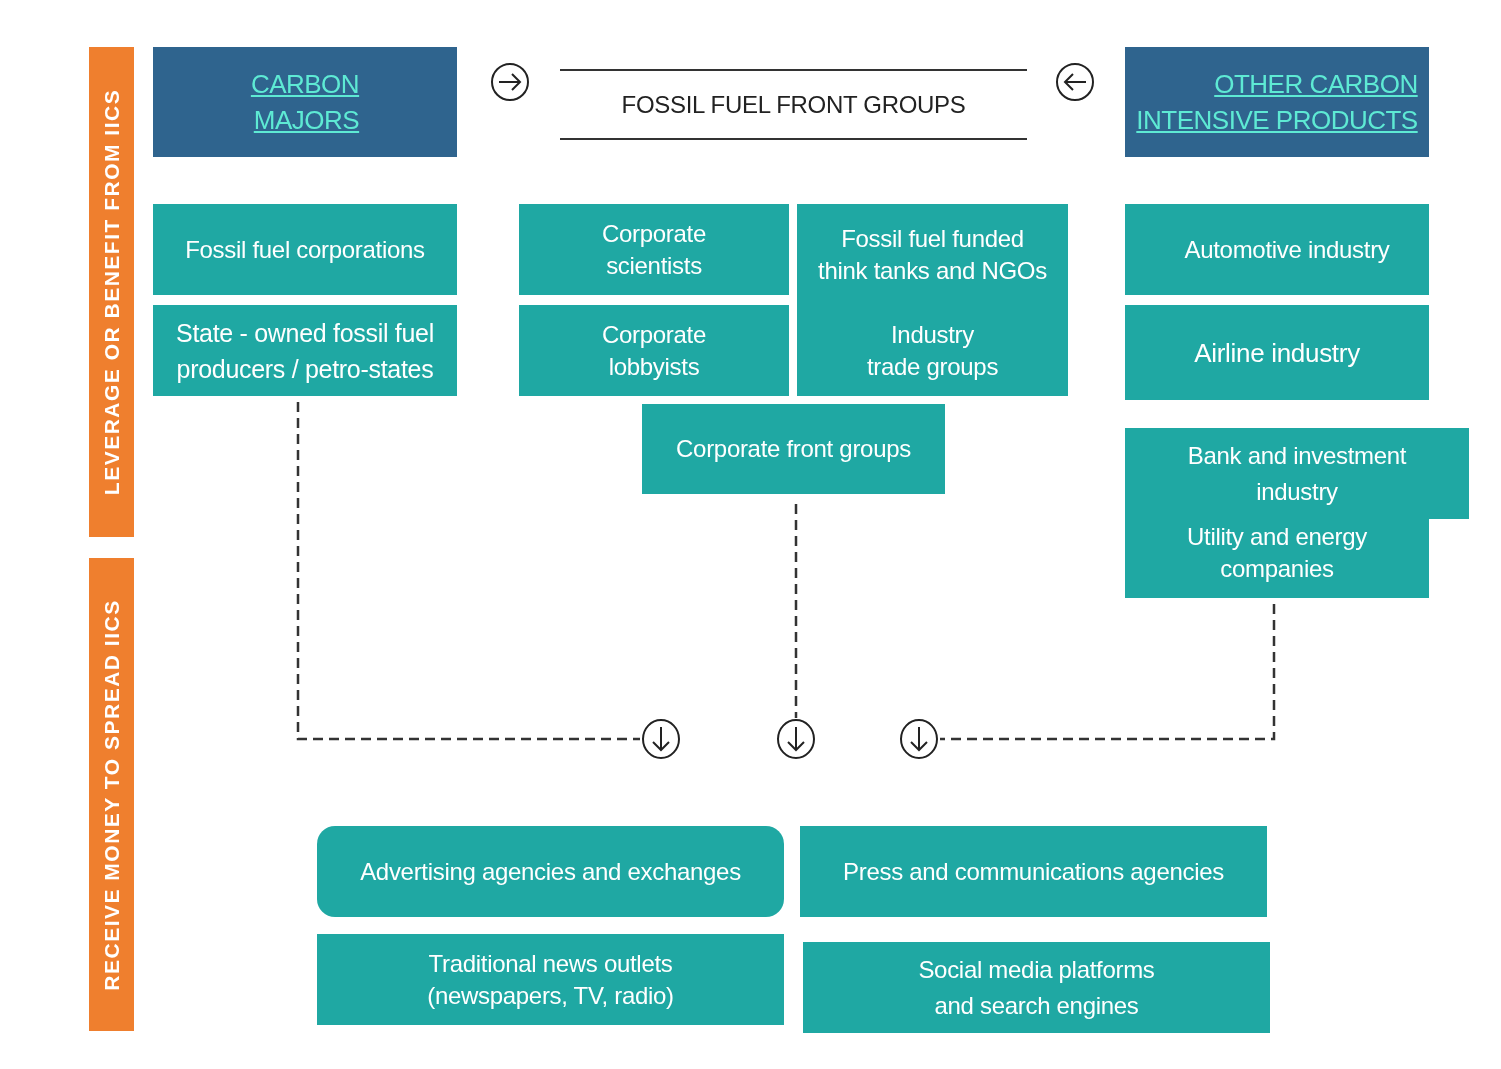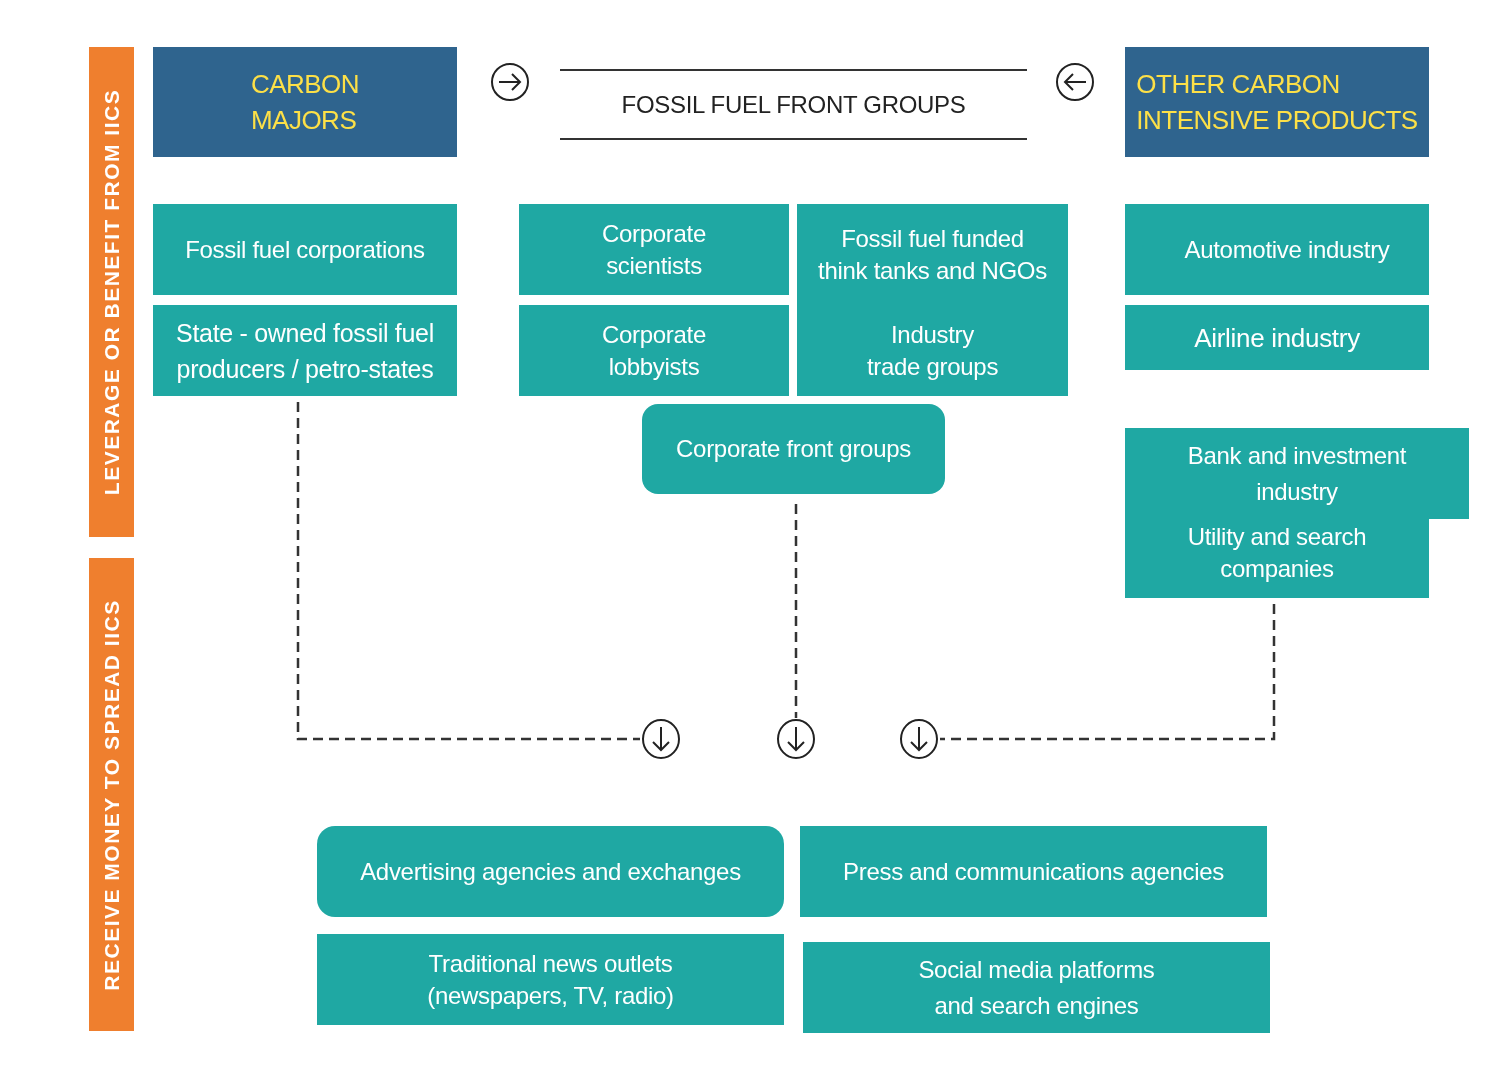--- a/index.html
+++ b/index.html
@@ -2,22 +2,22 @@
 <html><head>
 <meta charset="utf-8">
 <style>
   html, body { margin:0; padding:0; background:#ffffff; }
   body { width:1501px; height:1069px; position:relative; overflow:hidden;
          font-family:"Liberation Sans", sans-serif; }
   .abs { position:absolute; box-sizing:border-box; }
   .side { background:#ef7f2e; color:#fff; font-weight:bold; }
   .side span { position:absolute; left:50%; top:50%; transform:translate(-50%,-50%) rotate(-90deg);
                white-space:nowrap; font-size:21px; letter-spacing:1.5px; }
-  .head { background:#2f648e; color:#fde047; display:flex; align-items:center; justify-content:center;
-          text-align:left; font-size:26px; line-height:36px; white-space:pre-line; letter-spacing:-0.5px; }
+  .head { background:#2f648e; color:#5eead4; display:flex; align-items:center; justify-content:center;
+          text-align:right; font-size:26px; line-height:36px; white-space:pre-line; letter-spacing:-0.5px;text-decoration:underline; }
   .box { background:#1fa8a3; color:#fff; display:flex; align-items:center; justify-content:center;
          text-align:center; font-size:24px; line-height:32px; white-space:pre-line; letter-spacing:-0.3px; }
   .mid-title { border-top:2.5px solid #333; border-bottom:2.5px solid #333; display:flex; align-items:center;
                justify-content:center; color:#222; font-size:24px; letter-spacing:-0.3px; }
   svg.lines { position:absolute; left:0; top:0; }
 </style>
 </head>
 <body>
 
 <div class="abs side" style="left:89px;top:47px;width:45px;height:490px;">
@@ -47,27 +47,27 @@
 producers / petro-states</div>
 
 <div class="abs box" style="left:519px;top:204px;width:270px;height:91px;">Corporate
 scientists</div>
 <div class="abs box" style="left:797px;top:204px;width:271px;height:102px;">Fossil fuel funded
 think tanks and NGOs</div>
 <div class="abs box" style="left:519px;top:305px;width:270px;height:91px;">Corporate
 lobbyists</div>
 <div class="abs box" style="left:797px;top:305px;width:271px;height:91px;">Industry
 trade groups</div>
-<div class="abs box" style="left:642px;top:404px;width:303px;height:90px;border-radius:16px;">Corporate front groups</div>
+<div class="abs box" style="left:642px;top:404px;width:303px;height:90px;">Corporate front groups</div>
 
 <div class="abs box" style="left:1125px;top:204px;width:304px;height:91px;padding-left:20px;">Automotive industry</div>
-<div class="abs box" style="left:1125px;top:305px;width:304px;height:65px;font-size:26px;">Airline industry</div>
+<div class="abs box" style="left:1125px;top:305px;width:304px;height:95px;font-size:26px;">Airline industry</div>
 <div class="abs box" style="left:1125px;top:394px;width:344px;height:91px;line-height:36px;margin-top:34px;">Bank and investment
 industry</div>
-<div class="abs box" style="left:1125px;top:507px;width:304px;height:91px;">Utility and search
+<div class="abs box" style="left:1125px;top:507px;width:304px;height:91px;">Utility and energy
 companies</div>
 
 <svg class="lines" width="1501" height="1069">
   <path d="M298 402 V739 H640" fill="none" stroke="#333" stroke-width="2.5" stroke-dasharray="10 6"></path>
   <path d="M796 504 V718" fill="none" stroke="#333" stroke-width="2.5" stroke-dasharray="10 6"></path>
   <path d="M1274 604 V739 H940" fill="none" stroke="#333" stroke-width="2.5" stroke-dasharray="10 6"></path>
 </svg>
 
 <svg class="abs" style="left:641px;top:718px;" width="40" height="42" viewBox="0 0 40 42">
   <ellipse cx="20" cy="21" rx="18" ry="19" fill="#fff" stroke="#222" stroke-width="2"></ellipse>

